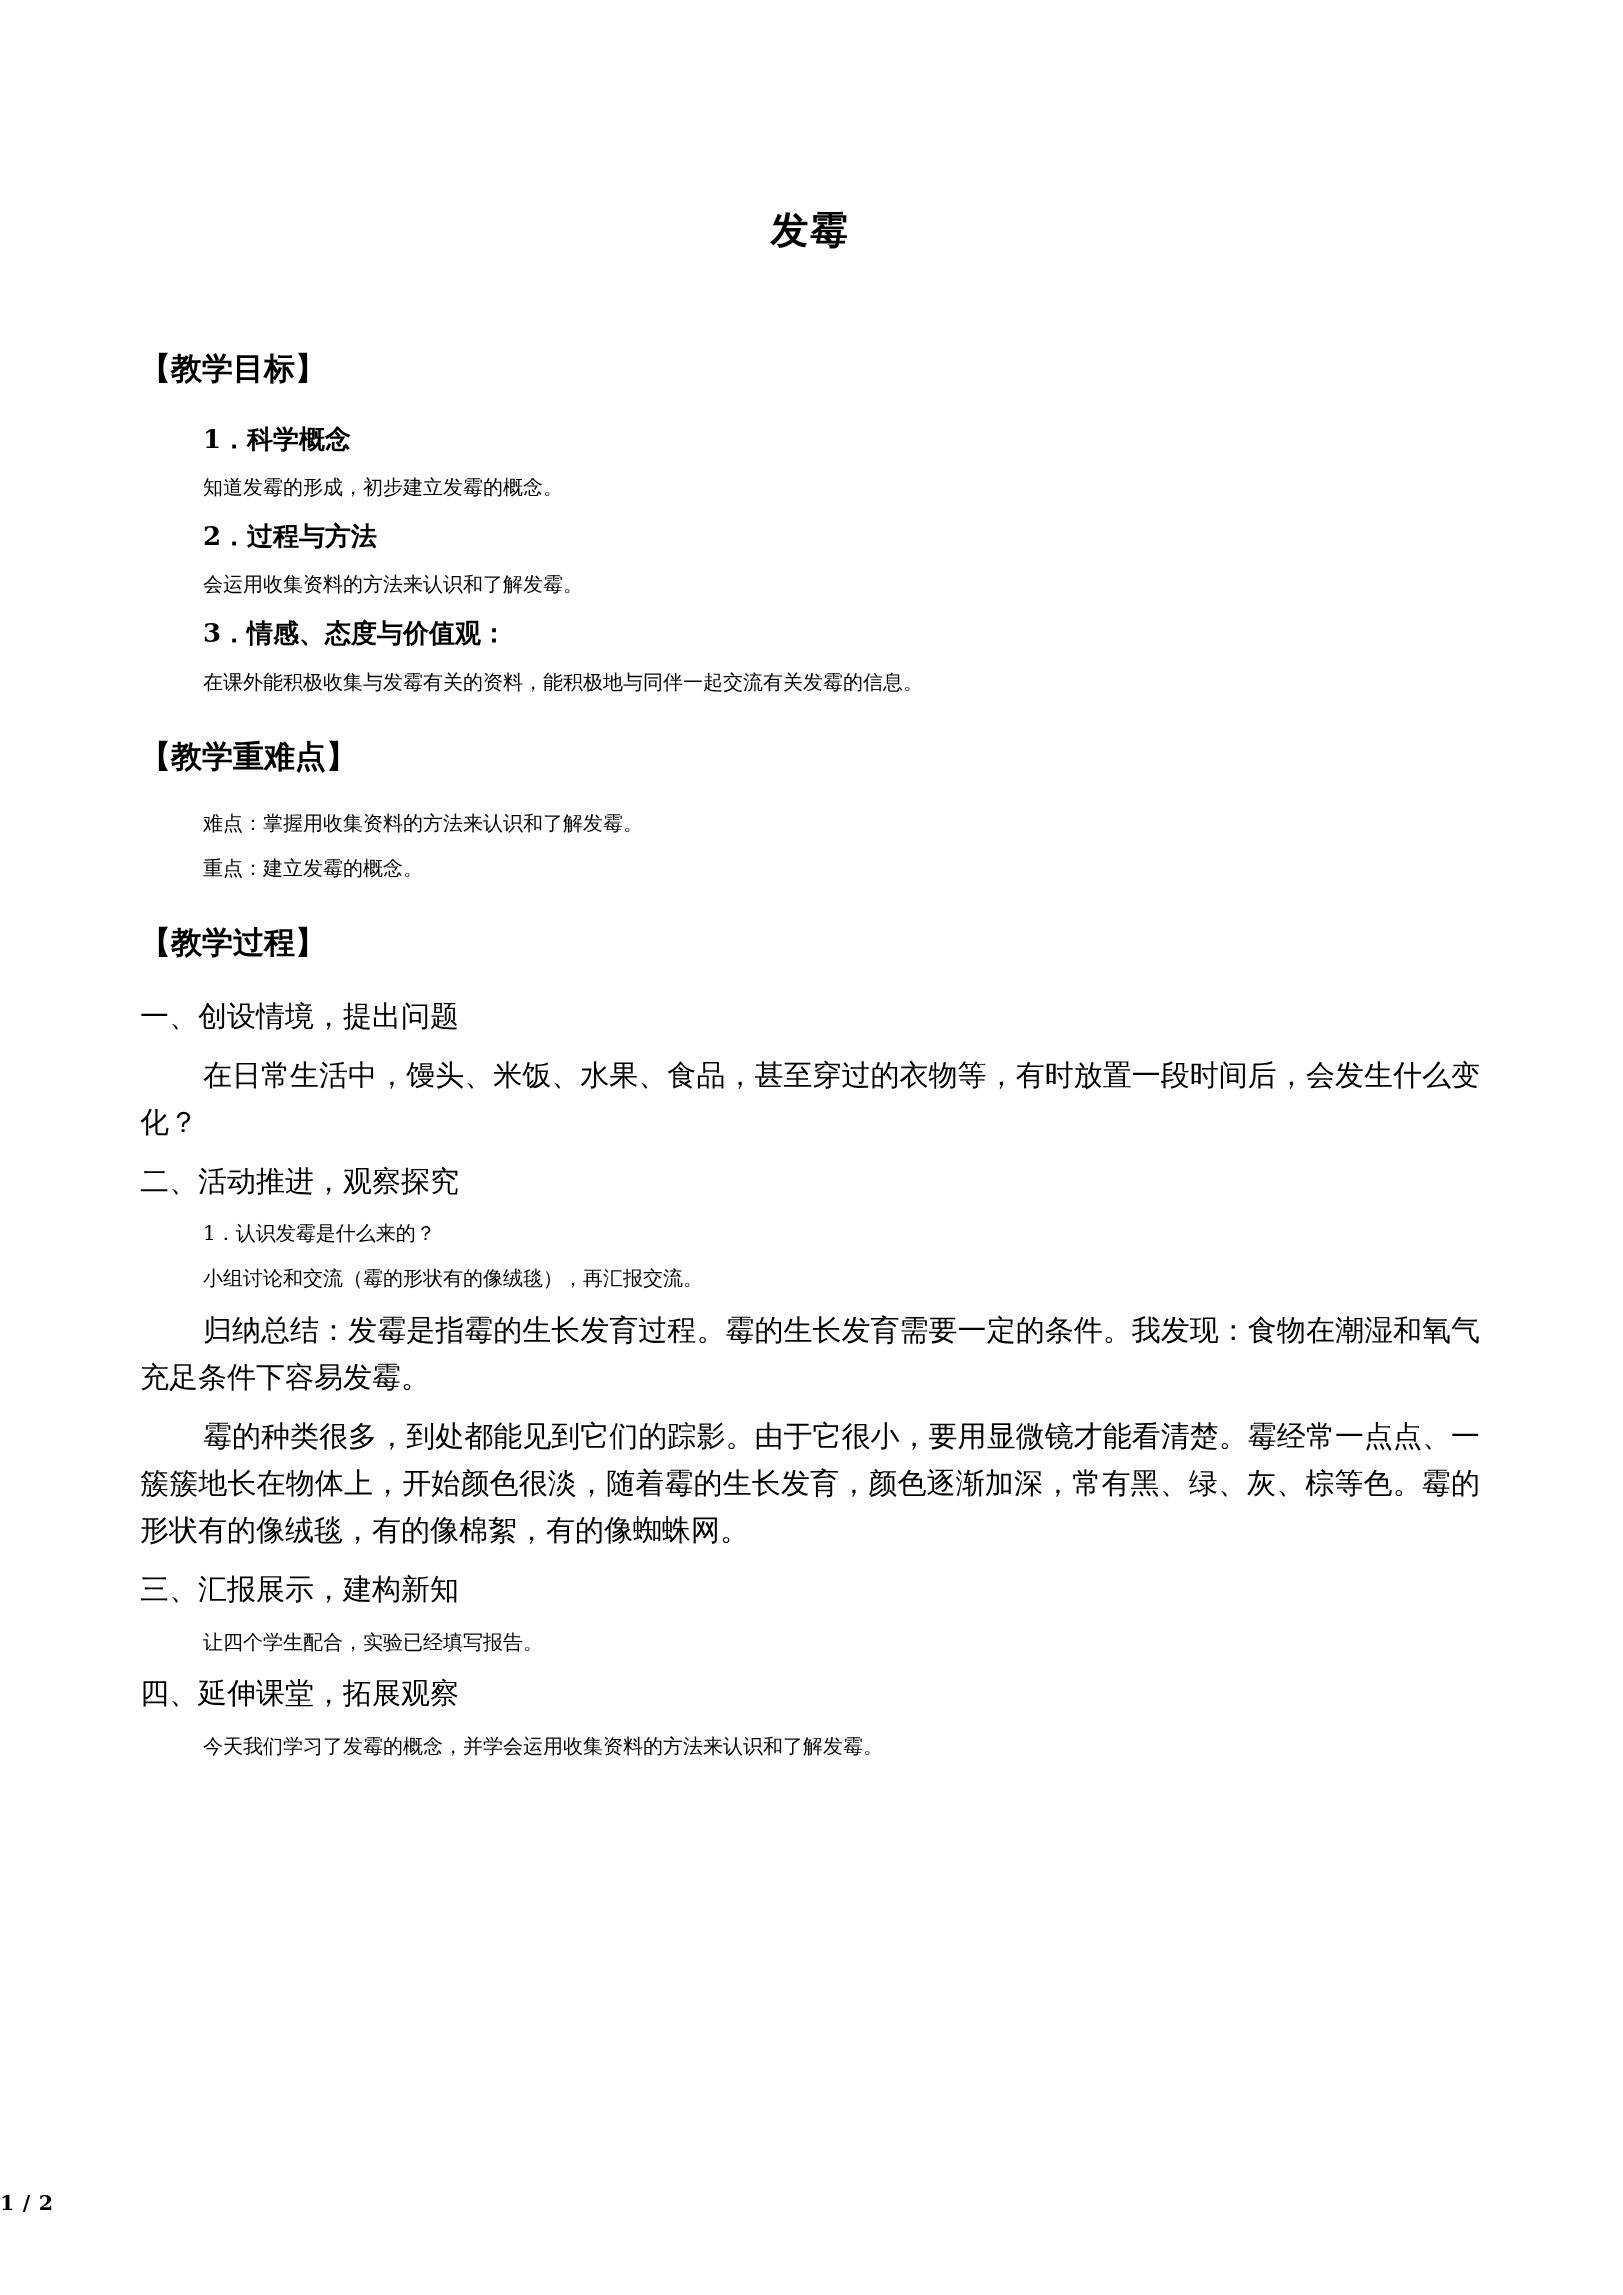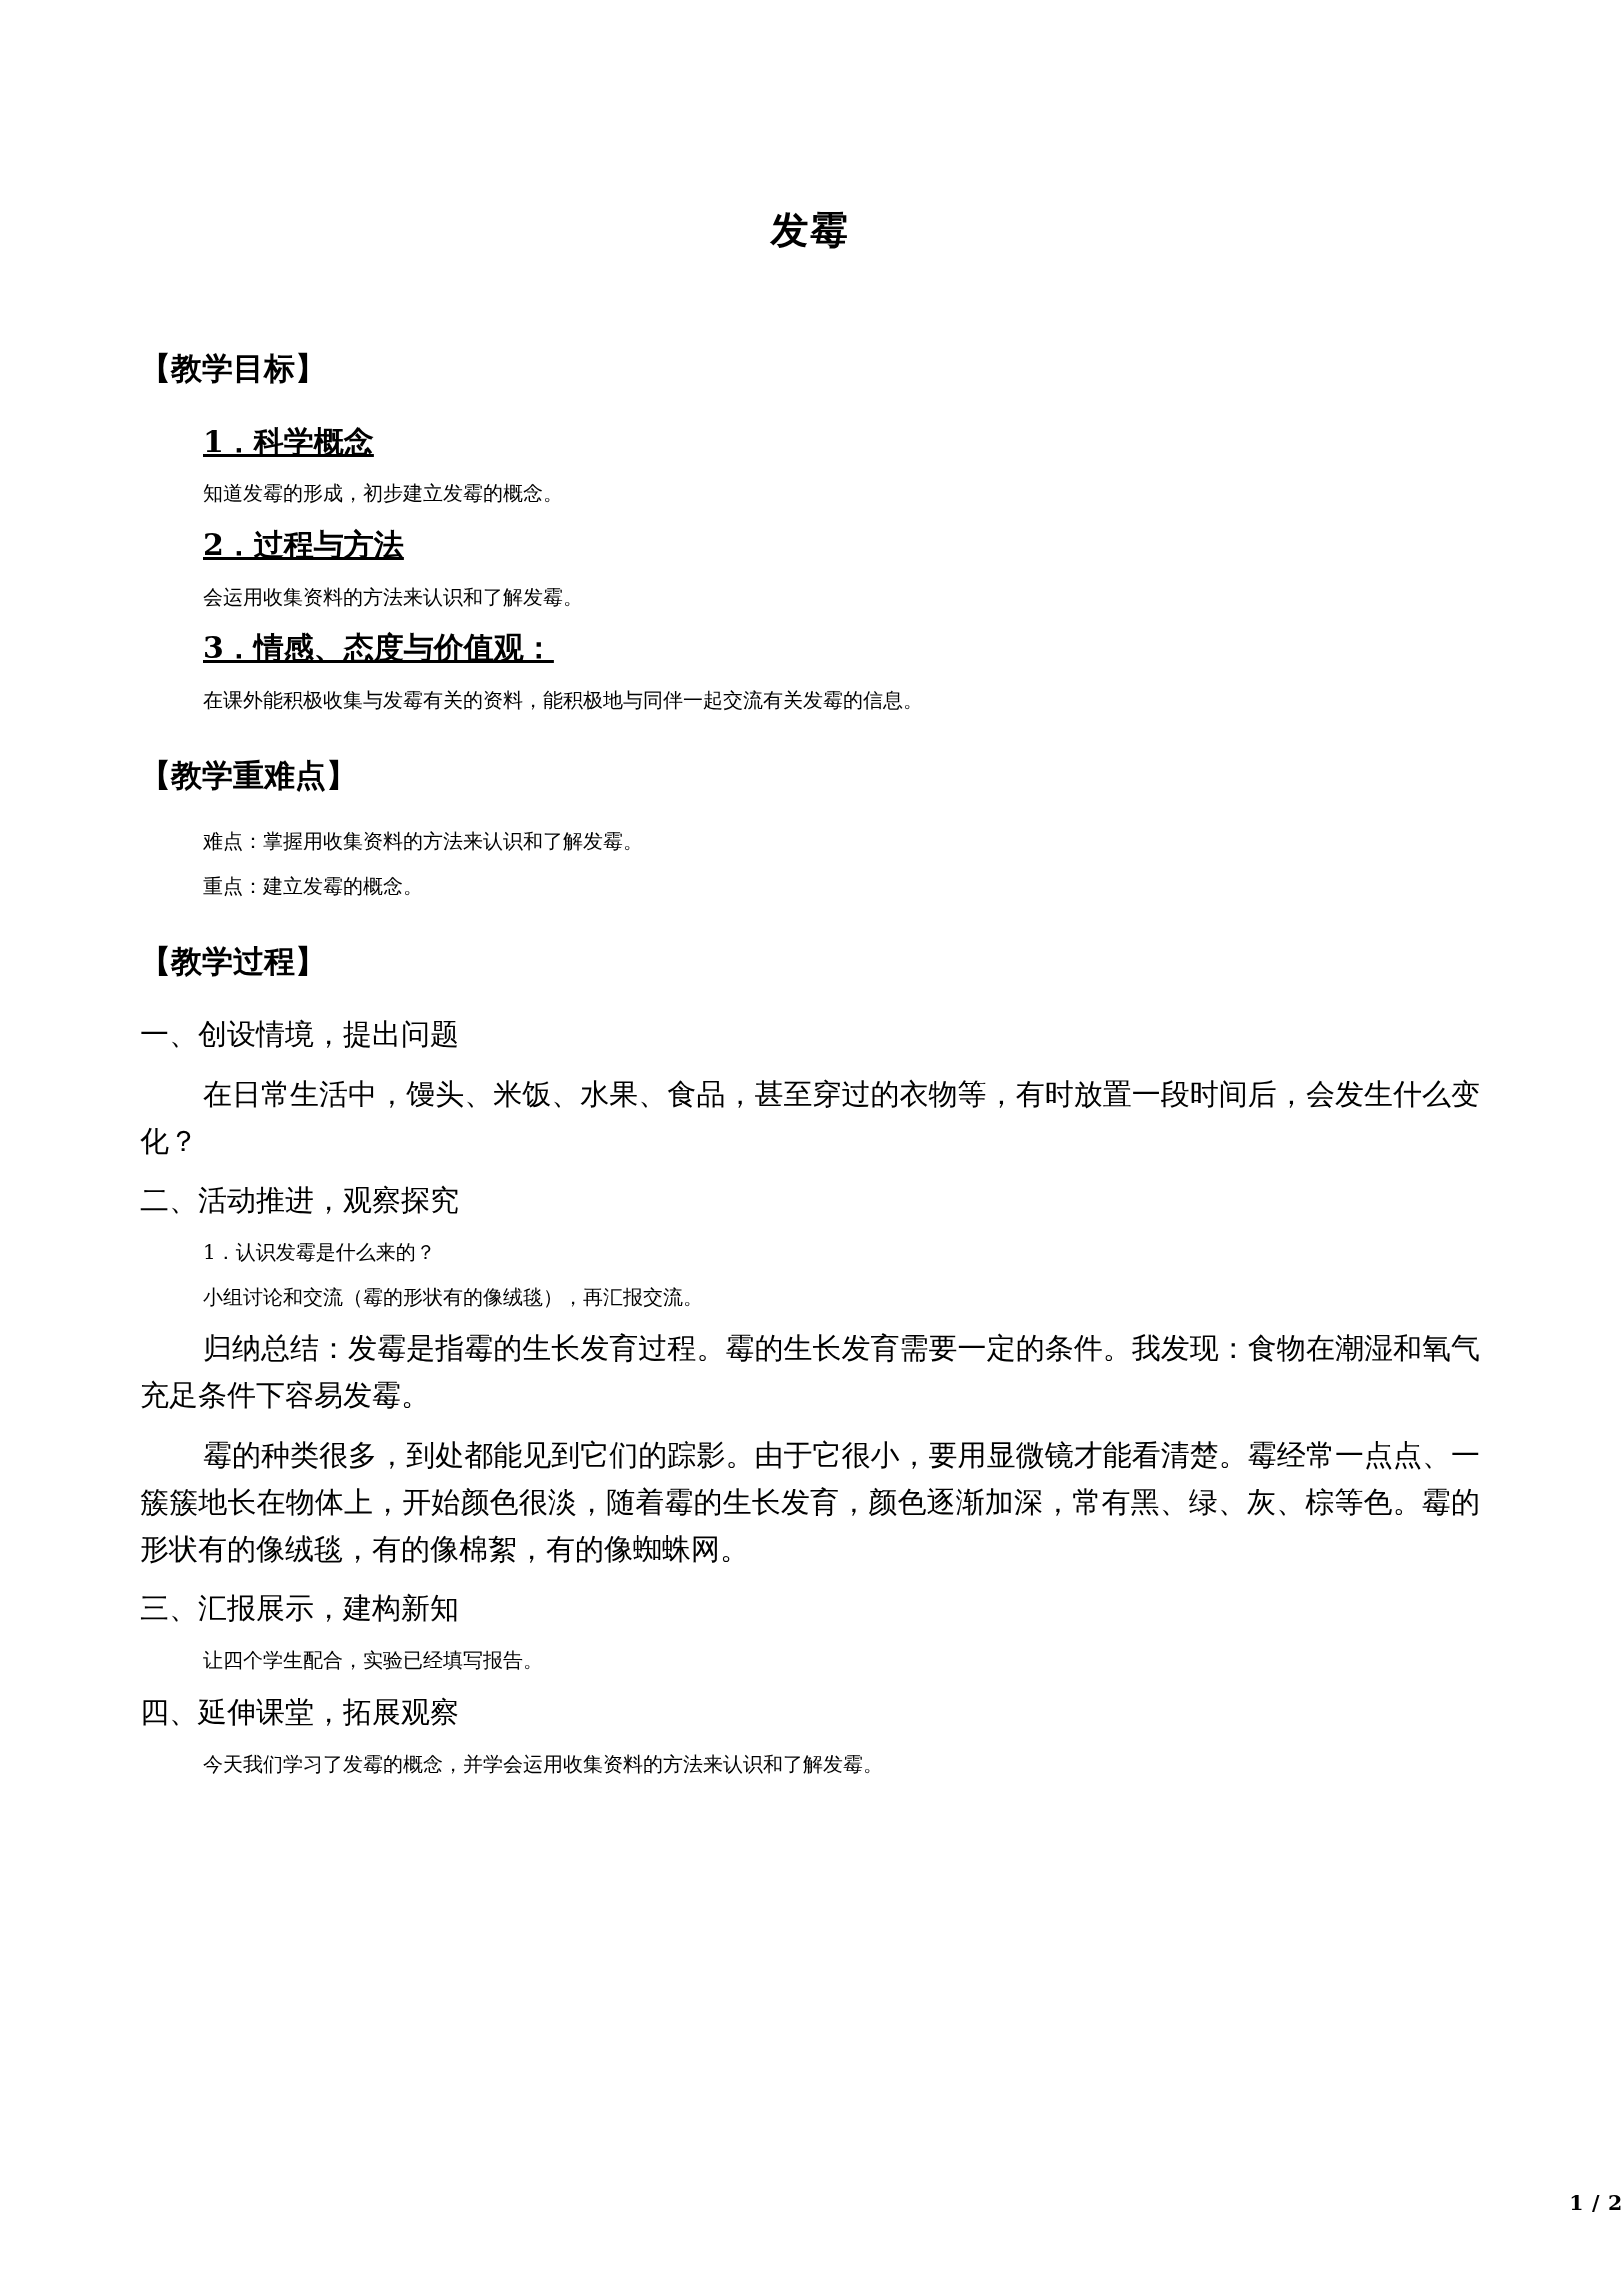--- a/index.html
+++ b/index.html
@@ -27,26 +27,25 @@
     margin: 0 0 89px 0;
     font-family: "DejaVu Serif", "Liberation Serif", serif;
   }
   .section-head {
     font-size: 31px;
     font-weight: bold;
     margin: 0 0 27px 0;
     line-height: 1.5;
   }
   .sub-head {
-    font-size: 30px;
+    font-size: 26px;
     font-weight: bold;
     margin: 0 0 12.3px 0;
     padding-left: 63px;
     line-height: 1.55;
-    text-decoration: underline;
   }
   .para {
     font-size: 20px;
     line-height: 1.62;
     margin: 0 0 12.3px 0;
     padding-left: 63px;
     text-align: justify;
   }
   .para-hang {
     font-size: 29px;
@@ -62,21 +61,21 @@
     margin: 0 0 12.3px 0;
     padding-left: 0;
     text-align: justify;
   }
   .gap-md { height: 23px; }
   .footer {
     position: absolute;
     left: 0;
     right: 0;
     bottom: 80px;
-    text-align: right;
+    text-align: left;
     font-size: 20.5px;
     font-weight: bold;
     font-family: "DejaVu Serif", "Liberation Serif", serif;
     letter-spacing: 0.7px;
   }
 </style>
 </head>
 <body>
 
 <div class="page">

